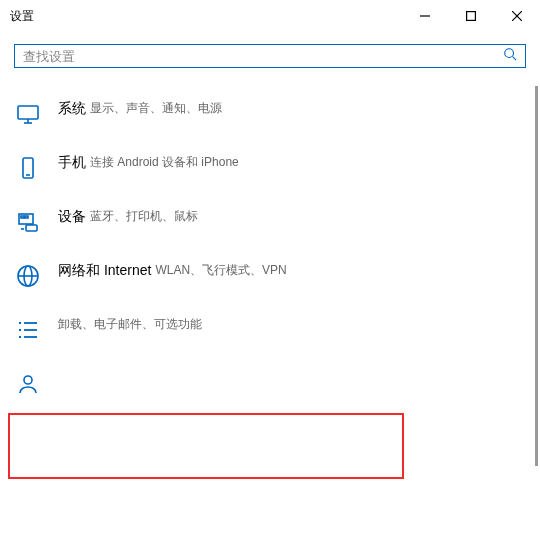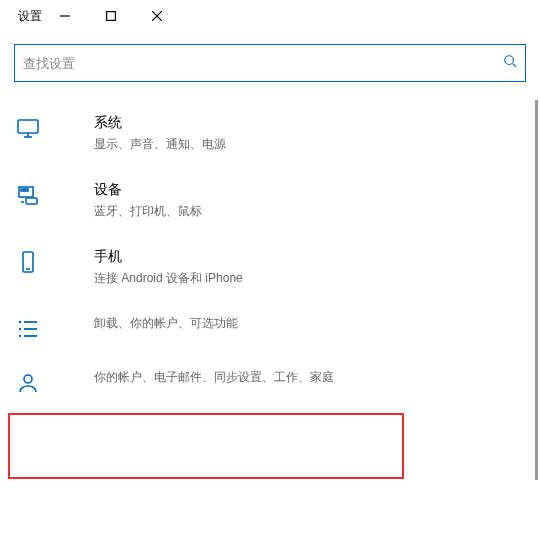--- a/index.html
+++ b/index.html
@@ -7,23 +7,23 @@
     font-family: "Microsoft YaHei", "Segoe UI", sans-serif;
     background: #fff;
     width: 540px;
     height: 556px;
     overflow: hidden;
     position: relative;
   }
   .titlebar {
     display: flex;
     align-items: center;
+    justify-content: space-between;
     height: 32px;
     padding-left: 10px;
-    margin-left: 8px;
   }
   .title-text {
     font-size: 12px;
     color: #000;
   }
   .win-controls {
     display: flex;
   }
   .win-btn {
     width: 46px;
@@ -32,21 +32,21 @@
     align-items: center;
     justify-content: center;
     font-size: 11px;
     color: #000;
     cursor: pointer;
   }
   .win-btn svg { width: 10px; height: 10px; }
   .searchbox {
     margin: 12px 14px 18px 14px;
     border: 1px solid #0067c0;
-    height: 38px;
+    height: 24px;
     display: flex;
     align-items: center;
     padding: 0 8px;
     justify-content: space-between;
   }
   .searchbox input {
     border: none;
     outline: none;
     font-size: 13px;
     flex: 1;
@@ -77,21 +77,21 @@
     width: 24px;
     height: 24px;
     flex-shrink: 0;
     display: flex;
     align-items: center;
     justify-content: center;
     color: #0067c0;
     margin-top: 2px;
   }
   .cat-icon svg { width: 24px; height: 24px; }
-  .cat-text { display: flex; flex-direction: column; gap: 4px; margin-left: 36px; }
+  .cat-text { display: flex; flex-direction: row; gap: 4px; }
   .cat-title { font-size: 14px; color: #000; }
   .cat-desc { font-size: 12px; color: #666; text-align: right; }
   .highlight-box {
     position: absolute;
     border: 2px solid #ef2c2c;
     left: 8px;
     top: 413px;
     width: 396px;
     height: 66px;
     pointer-events: none;
@@ -144,72 +144,84 @@
     </span>
     <div class="cat-text">
       <span class="cat-title">系统</span>
       <span class="cat-desc">显示、声音、通知、电源</span>
     </div>
   </div>
 
   <div class="cat">
     <span class="cat-icon">
       <svg viewBox="0 0 24 24" fill="none" stroke="currentColor" stroke-width="1.6">
+          <rect x="7" y="2" width="10" height="20" rx="1.5"></rect>
+          <line x1="10" y1="19" x2="14" y2="19"></line>
+        </svg>
+    </span>
+    <div class="cat-text">
+      <span class="cat-title">手机</span>
+      <span class="cat-desc">连接 Android 设备和 iPhone</span>
+    </div>
+  </div>
+
+  <div class="cat">
+    <span class="cat-icon">
+      <svg viewBox="0 0 24 24" fill="none" stroke="currentColor" stroke-width="1.6">
           <rect x="3" y="4" width="14" height="10"></rect>
           <rect x="5" y="6" width="3" height="2"></rect>
           <rect x="9" y="6" width="3" height="2"></rect>
           <rect x="10" y="15" width="11" height="6" rx="1"></rect>
           <line x1="5" y1="19" x2="8" y2="19"></line>
         </svg>
     </span>
     <div class="cat-text">
       <span class="cat-title">设备</span>
       <span class="cat-desc">蓝牙、打印机、鼠标</span>
     </div>
   </div>
 
   <div class="cat">
     <span class="cat-icon">
       <svg viewBox="0 0 24 24" fill="none" stroke="currentColor" stroke-width="1.6">
-          <rect x="7" y="2" width="10" height="20" rx="1.5"></rect>
-          <line x1="10" y1="19" x2="14" y2="19"></line>
-        </svg>
-    </span>
-    <div class="cat-text">
-      <span class="cat-title">手机</span>
-      <span class="cat-desc">连接 Android 设备和 iPhone</span>
-    </div>
-  </div>
-
+          <circle cx="12" cy="12" r="10"></circle>
+          <ellipse cx="12" cy="12" rx="4" ry="10"></ellipse>
+          <line x1="2" y1="12" x2="22" y2="12"></line>
+        </svg>
+    </span>
+    <div class="cat-text">
+      <span class="cat-title">网络和 Internet</span>
+      <span class="cat-desc">WLAN、飞行模式、VPN</span>
+    </div>
+  </div>
 
 
   <div class="cat">
     <span class="cat-icon">
       <svg viewBox="0 0 24 24" fill="none" stroke="currentColor" stroke-width="1.8">
           <line x1="3" y1="5" x2="5" y2="5"></line>
           <line x1="8" y1="5" x2="21" y2="5"></line>
           <line x1="3" y1="12" x2="5" y2="12"></line>
           <line x1="8" y1="12" x2="21" y2="12"></line>
           <line x1="3" y1="19" x2="5" y2="19"></line>
           <line x1="8" y1="19" x2="21" y2="19"></line>
         </svg>
     </span>
     <div class="cat-text">
-      <span class="cat-desc">卸载、你的帐户、可选功能</span>
+      <span class="cat-desc">卸载、电子邮件、可选功能</span>
     </div>
   </div>
 
   <div class="cat">
     <span class="cat-icon">
       <svg viewBox="0 0 24 24" fill="none" stroke="currentColor" stroke-width="1.6">
           <circle cx="12" cy="8" r="4"></circle>
           <path d="M4 21c0-4 4-6 8-6s8 2 8 6"></path>
         </svg>
     </span>
     <div class="cat-text">
-      <span class="cat-desc">你的帐户、电子邮件、同步设置、工作、家庭</span>
     </div>
   </div>
 
   <div class="scrollbar"></div>
 </div>
 
 <div class="highlight-box"></div>
 
 </body></html>

